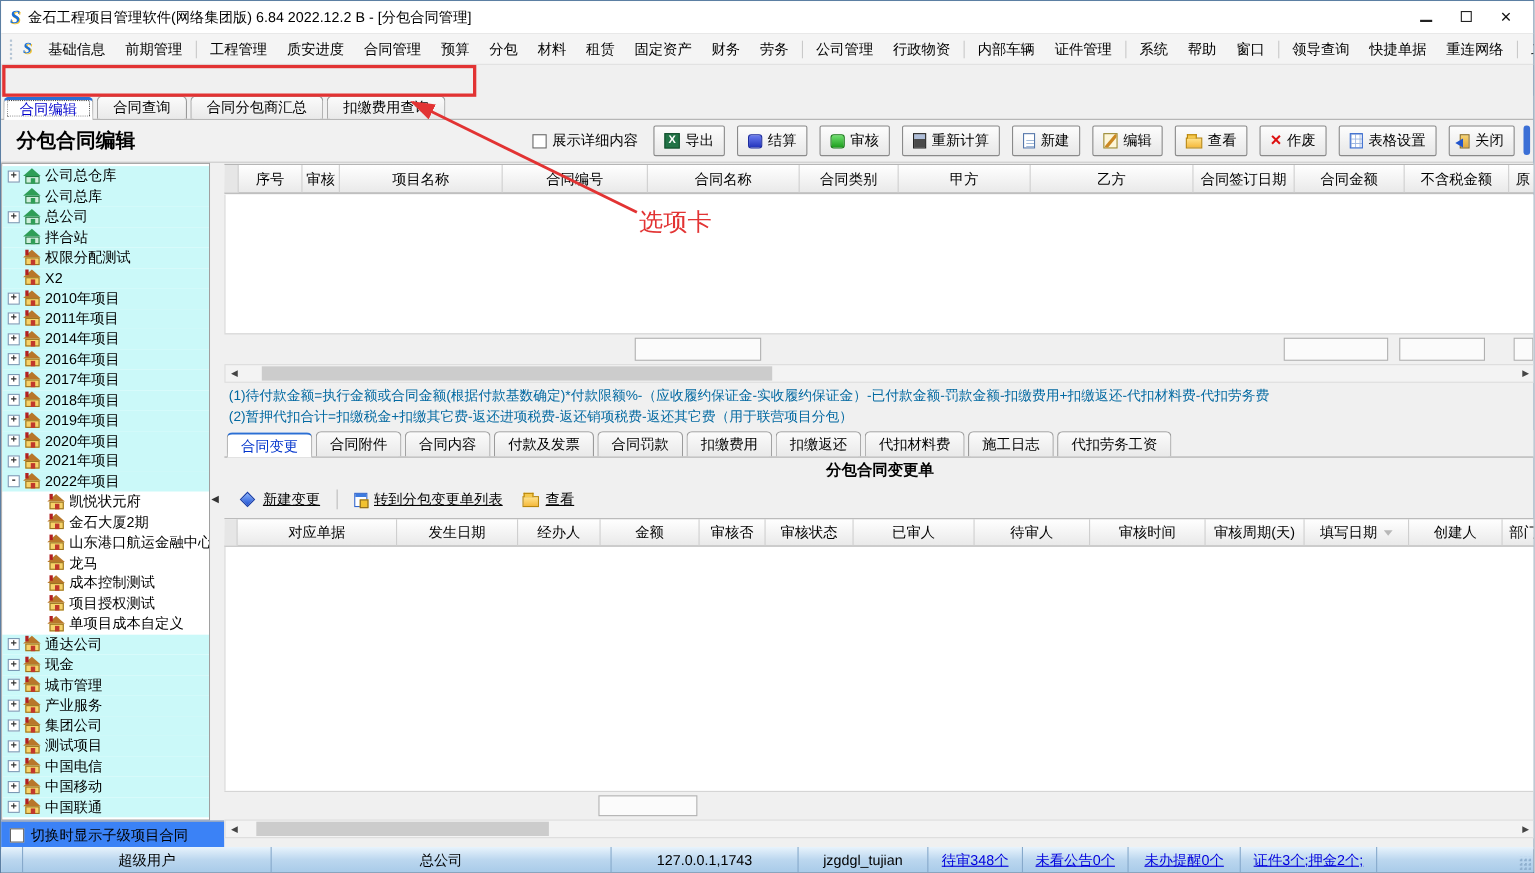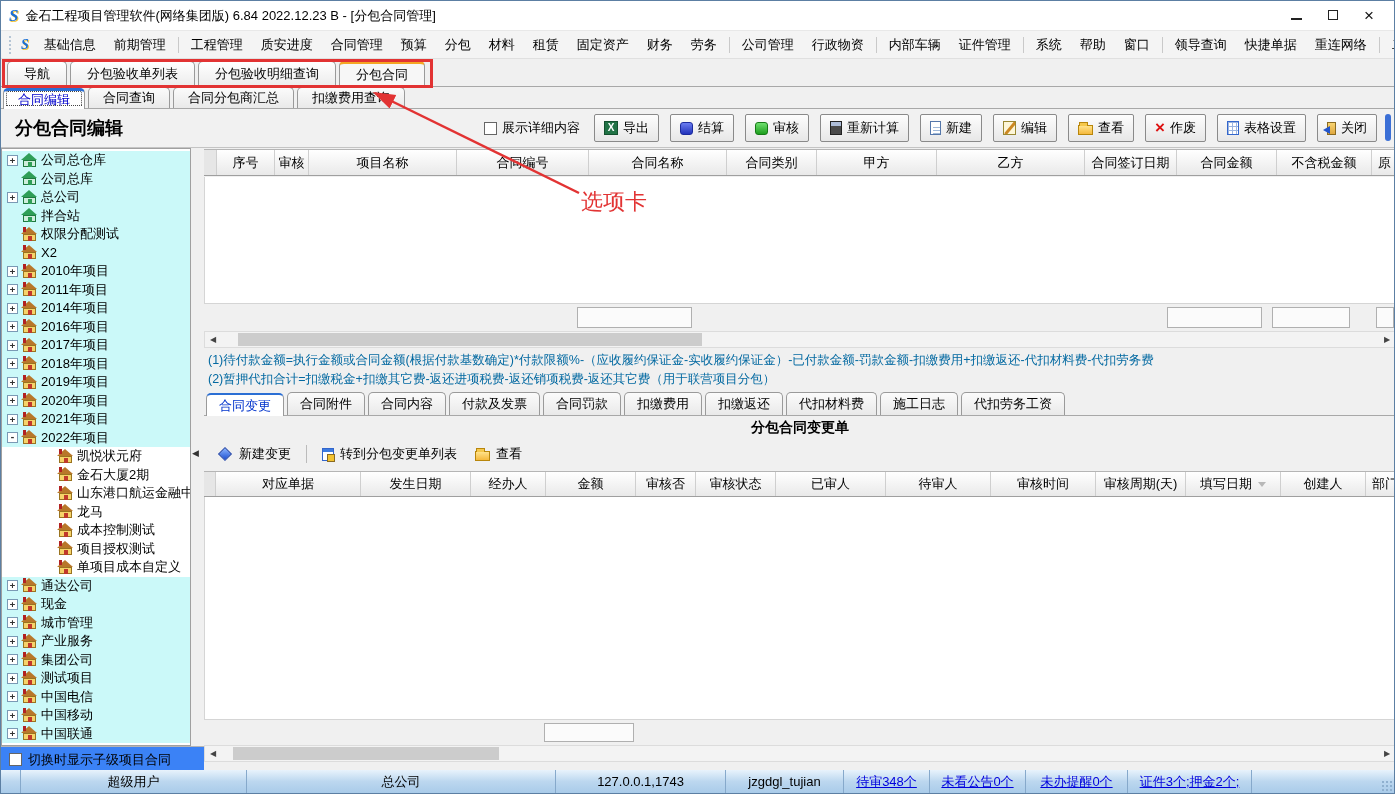--- a/index.html
+++ b/index.html
@@ -77,21 +77,21 @@
     background:linear-gradient(135deg,#8ab4ff,#1d4fd0);border:1px solid #1a3fa8;}
   .goto-list-icon{width:12px;height:13px;background:#fff;border:1px solid #3366cc;
     background-image:linear-gradient(#3d7be0 0 3px,transparent 3px);}
   .goto-list-icon::after{content:"";position:absolute;right:-2px;bottom:-2px;width:6px;height:6px;
     background:#f2c230;border:1px solid #8a6a20;}
   
   .leftpanel{position:absolute;left:0;top:147px;width:190px;height:598px;background:#fff;
     border:1px solid #a0a0a0;overflow:hidden;padding-top:2px;}
   .trow{display:flex;align-items:center;height:18.5px;gap:3px;padding-left:5px;white-space:nowrap;cursor:default;}
   .trow.lvl1{background:#cbf9f9;}
-  .trow.lvl2{padding-left:41px;background:#fff;}
+  .trow.lvl2{padding-left:27px;background:#fff;}
   .exp{width:11px;height:11px;border:1px solid #7a9ab5;background:#fff;flex:none;
     font:bold 9px/9px "DejaVu Sans Mono",monospace;display:flex;align-items:center;justify-content:center;color:#333;}
   .exp.none{visibility:hidden;}
   .tree-ico{width:17px;height:15px;position:relative;flex:none;}
   .tree-ico .roof{position:absolute;left:0;top:0;width:0;height:0;
     border-left:8px solid transparent;border-right:8px solid transparent;border-bottom:7px solid #b8772a;}
   .tree-ico .bodyp{position:absolute;left:2px;top:7px;width:13px;height:7px;background:#f6d36a;border:1px solid #9a7420;}
   .tree-ico .door{position:absolute;left:7px;top:9px;width:4px;height:5px;background:#c0392b;}
   .tree-ico .chim{position:absolute;left:2px;top:0;width:3px;height:5px;background:#b22222;}
   .tree-ico.warehouse-icon .roof{border-bottom-color:#2f9e57;}
@@ -122,21 +122,21 @@
   .notes{position:absolute;left:0;width:100%;color:#0369a1;font-size:12.5px;line-height:19px;
     padding-left:4px;white-space:nowrap;overflow:hidden;}
   .dtabs{position:absolute;left:0;width:100%;height:25px;display:flex;align-items:flex-end;
     padding-left:2px;border-bottom:1px solid #a8a8a8;background:#f0f0f0;}
   .dtab{display:flex;align-items:center;justify-content:center;height:23px;padding:0 12px;
     border:1px solid #9a9a9a;border-bottom:none;border-radius:5px 5px 0 0;margin-right:3px;
     background:linear-gradient(#fbfbfb,#e9e9e9);white-space:nowrap;cursor:default;}
   .dtab.active{background:#fff;border-top:2px solid #2b6fd4;color:#0033cc;position:relative;bottom:-1px;}
   .change-title{position:absolute;left:0;width:100%;text-align:center;font-weight:bold;font-size:14px;}
   .toolbar2{position:absolute;left:0;width:100%;display:flex;align-items:center;gap:4px;padding-left:6px;}
-  .flatbtn{display:flex;align-items:center;gap:6px;padding:3px 7px;white-space:nowrap;cursor:default;}
+  .flatbtn{display:flex;align-items:center;gap:6px;padding:3px 7px;white-space:nowrap;cursor:default;text-decoration:underline;}
   .vsep{width:1px;height:18px;background:#bbb;margin:0 4px;}
   
   .statusbar{position:absolute;left:0;bottom:0;width:100%;height:23px;
     background:linear-gradient(#e8f3fc,#bcd7ef 50%,#a9cbe9);display:flex;align-items:stretch;font-size:13px;}
   .seg{border-right:1px solid #86a9cb;display:flex;align-items:center;justify-content:center;
     white-space:nowrap;flex:none;}
   .seg.grip{width:20px;}
   .seg a{color:#0000dd;text-decoration:underline;cursor:pointer;}
   .resize-grip{position:absolute;right:2px;bottom:2px;width:12px;height:12px;
     background:radial-gradient(circle at 3px 3px,#8fb0cf 1.2px,transparent 1.4px);background-size:4px 4px;}
@@ -145,21 +145,21 @@
   .ann-svg{position:absolute;left:0;top:0;z-index:49;pointer-events:none;}
   .ann-label{position:absolute;left:580px;top:186px;color:#e23333;font-size:22px;z-index:50;pointer-events:none;}
 </style>
 </head>
 <body>
 
 <div class="window">
 
   <div class="titlebar">
     <span class="applogo">S</span>
-    <span class="title-text">金石工程项目管理软件(网络集团版) 6.84  2022.12.23 B - [分包合同管理]</span>
+    <span class="title-text">金石工程项目管理软件(网络集团版) 6.84  2022.12.2 B - [分包合同管理]</span>
     <span class="wbtns">
       <span><span class="glyph-min"></span></span>
       <span><span class="glyph-max"></span></span>
       <span class="glyph-close">×</span>
     </span>
   </div>
 
   <div class="menubar">
     <span class="menugrip"></span>
     <span class="menulogo">S</span>
@@ -190,26 +190,20 @@
         <span class="menu-sep"></span>
         <span class="menu-item">领导查询</span>
         <span class="menu-item">快捷单据</span>
         <span class="menu-item">重连网络</span>
         <span class="menu-sep"></span>
         <span class="menu-item">二次开发</span>
       </span>
 
   </div>
 
-  <div class="modtabs" id="module-tabs">
-      <span class="tab">导航</span>
-      <span class="tab">分包验收单列表</span>
-      <span class="tab">分包验收明细查询</span>
-      <span class="tab hot">分包合同</span>
-    </div>
 
   <div class="subtabs" id="sub-tabs">
       <span class="subtab active">合同编辑</span>
       <span class="subtab">合同查询</span>
       <span class="subtab">合同分包商汇总</span>
       <span class="subtab">扣缴费用查询</span>
     </div>
 
   <div class="toolbar">
     <span class="page-title">分包合同编辑</span>

